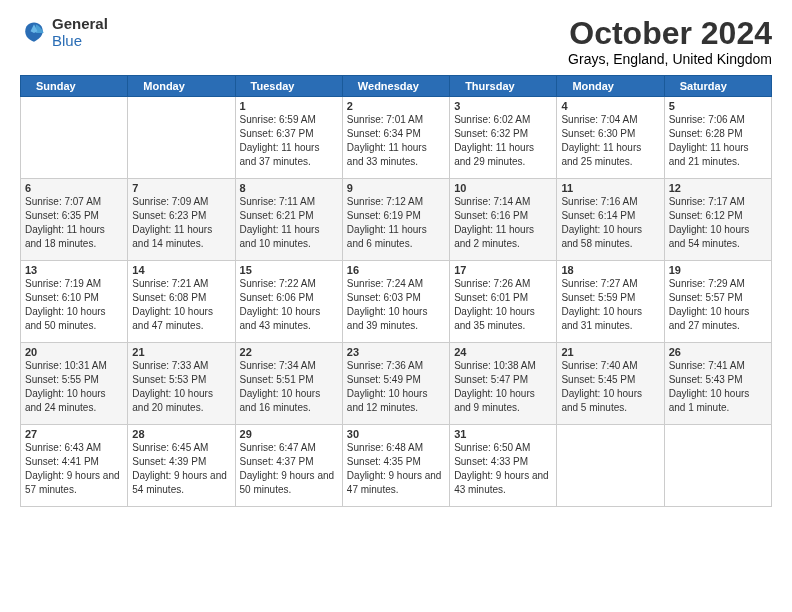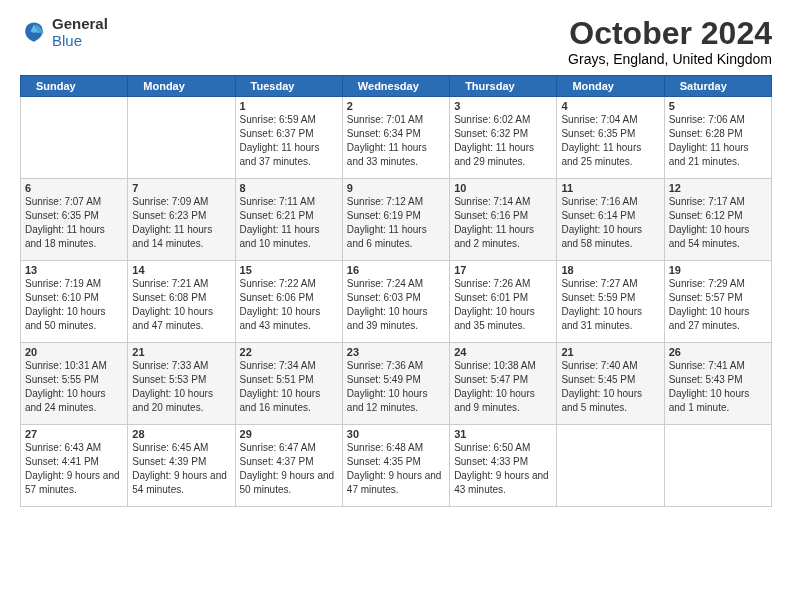--- a/index.html
+++ b/index.html
@@ -152,21 +152,21 @@
           </td>
           <td>
             <span class="day-num">3</span>
             <div class="day-info">Sunrise: 6:02 AM
 Sunset: 6:32 PM
 Daylight: 11 hours and 29 minutes.</div>
           </td>
           <td>
             <span class="day-num">4</span>
             <div class="day-info">Sunrise: 7:04 AM
-Sunset: 6:35 PM
+Sunset: 6:30 PM
 Daylight: 11 hours and 25 minutes.</div>
           </td>
           <td>
             <span class="day-num">5</span>
             <div class="day-info">Sunrise: 7:06 AM
 Sunset: 6:28 PM
 Daylight: 11 hours and 21 minutes.</div>
           </td>
         </tr>
         <tr>

